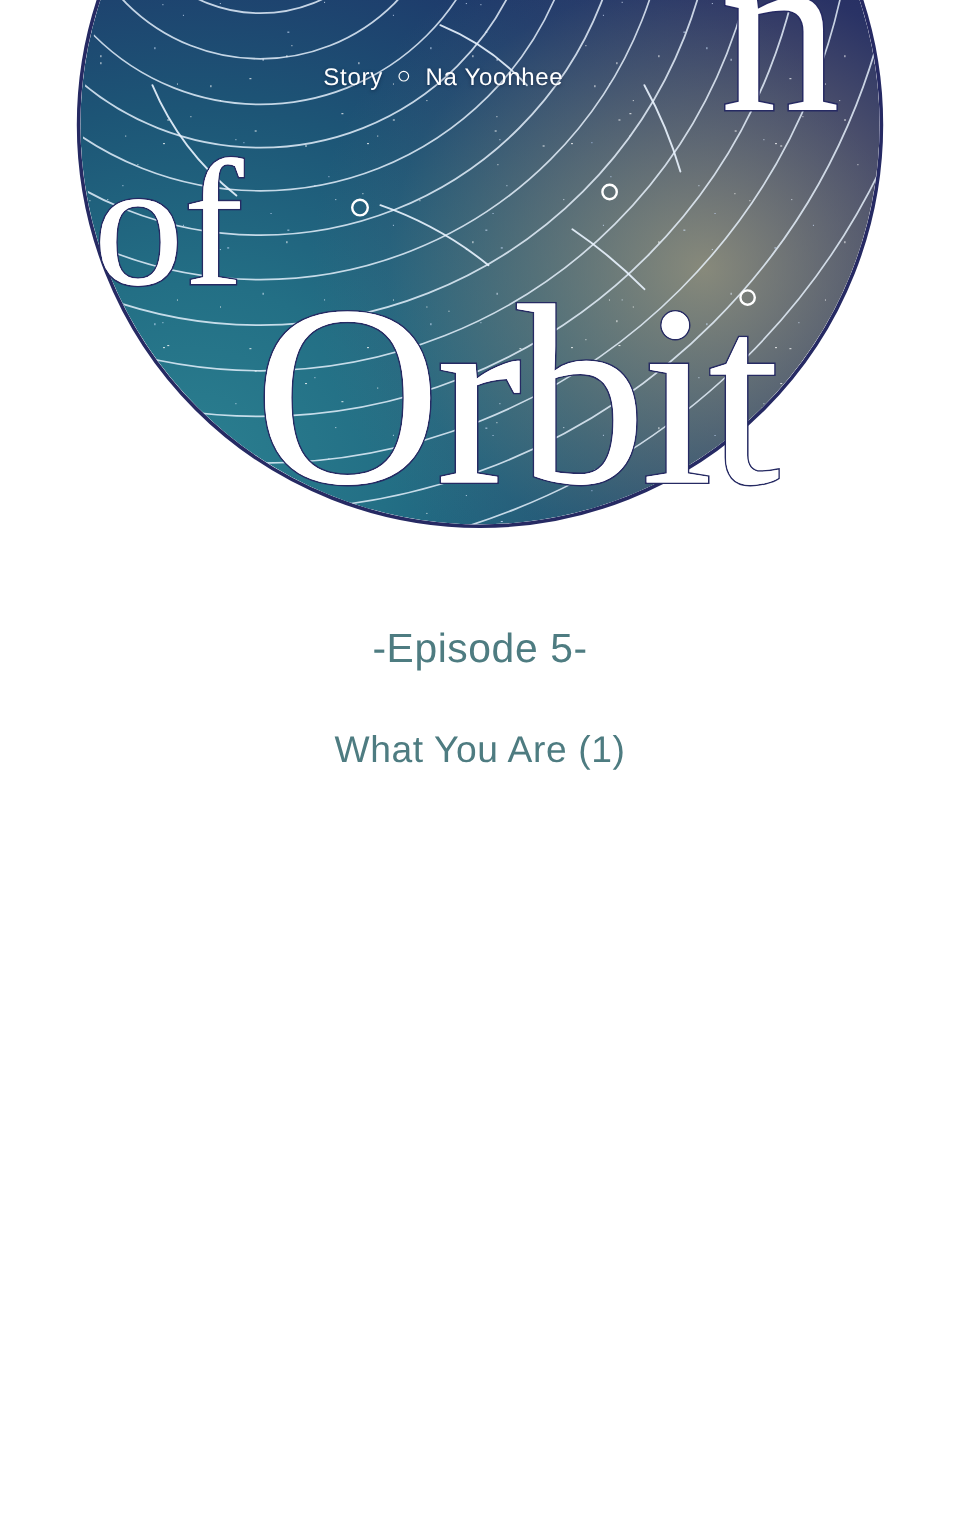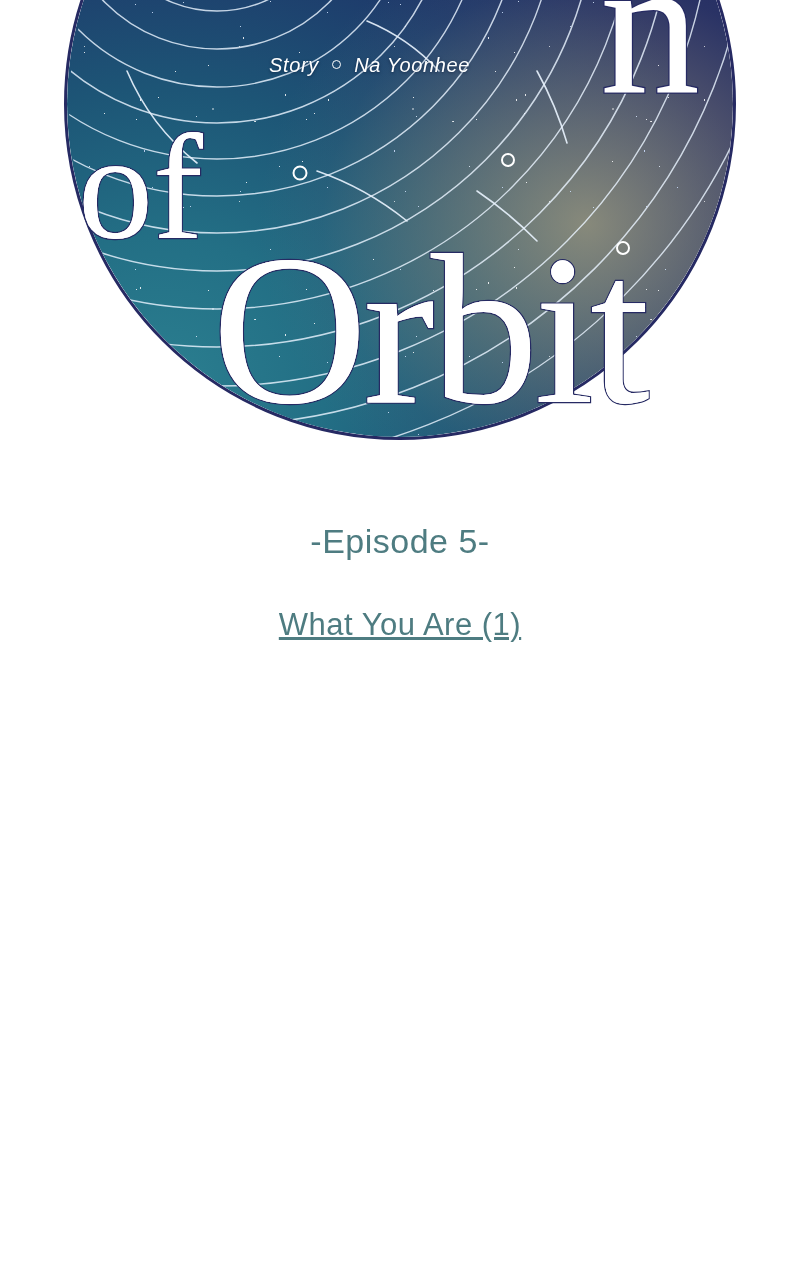--- a/index.html
+++ b/index.html
@@ -154,21 +154,20 @@
   }
 
   
   #credits {
     position: absolute;
     left: 0;
     top: 54px;
     width: 739px;
     text-align: center;
     z-index: 9;
-    font-style: italic;
   }
   .credit-line {
     color: #ffffff;
     font-size: 20px;
     letter-spacing: .6px;
     margin: 0 0 18px 0;
     text-shadow: 0 1px 3px rgba(8,18,48,.55);
   }
   .credit-sep {
     display: inline-block;
@@ -196,21 +195,20 @@
     letter-spacing: .5px;
     margin: 0 0 46px 0;
     font-weight: 400;
   }
   #episode-title {
     color: #4e7c81;
     font-size: 31px;
     letter-spacing: .5px;
     margin: 0;
     font-weight: 400;
-    text-decoration: underline;
   }
 </style>
 </head>
 <body>
 
 <div id="cover-art">
 
   <div id="starfield-disc">
     <div class="disc-layer disc-base"></div>
     <div class="disc-layer disc-stars"></div>

